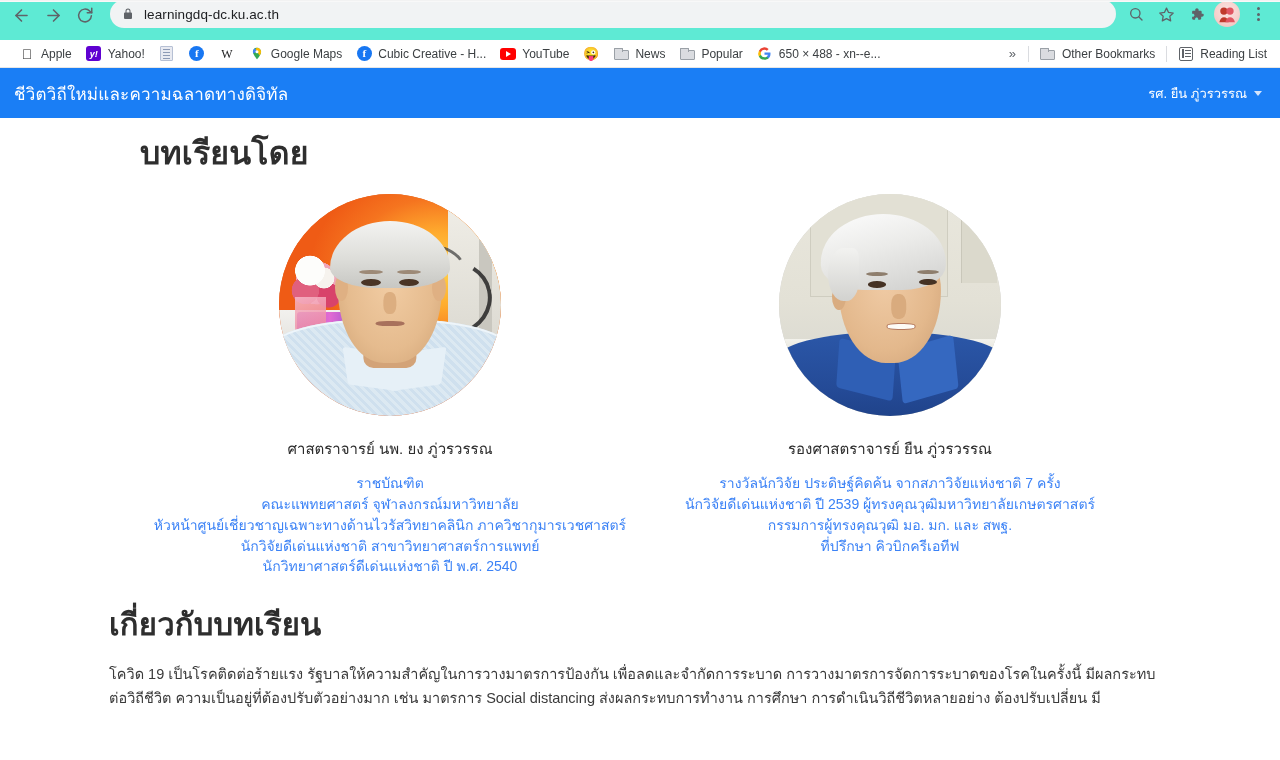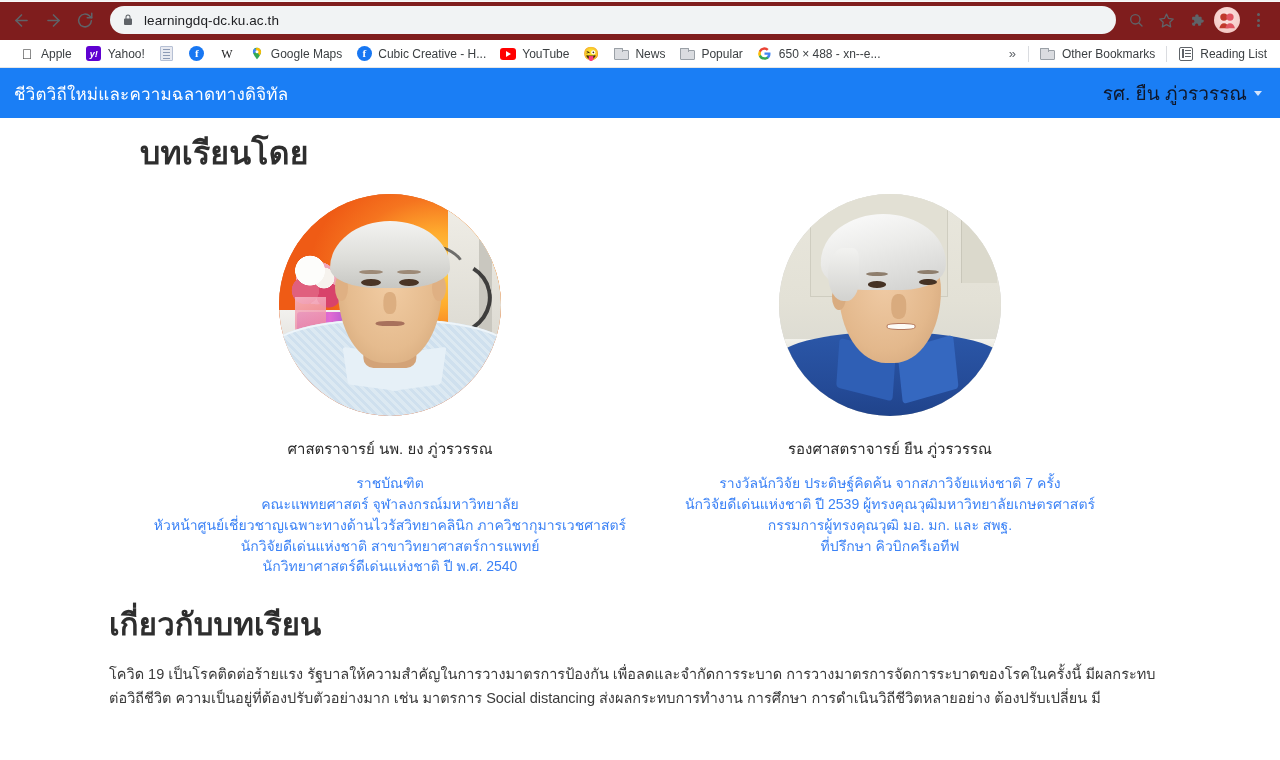--- a/index.html
+++ b/index.html
@@ -9,22 +9,22 @@
     font-family:"Liberation Sans", sans-serif;
     background:#ffffff;
     -webkit-font-smoothing:antialiased;
   }
 
   
   .browser { width:1280px; height:760px; display:flex; flex-direction:column; background:#ffffff; }
 
   .toolbar {
     height:40px; flex:0 0 40px;
-    background:#7f1d1d;
-    display:flex; align-items:center;
+    background:#5eead4;
+    display:flex; align-items:flex-start;
     padding:0 8px 0 6px;
     position:relative;
   }
   .toolbar::before{
     content:""; position:absolute; left:0; right:0; top:0; height:2px;
     background:linear-gradient(#efefef,#fbfbfb);
   }
   .nav-btn {
     width:30px; height:30px; border-radius:50%;
     display:flex; align-items:center; justify-content:center;
@@ -140,21 +140,21 @@
 
   .site-nav {
     height:50px; background:#1a7ef5;
     display:flex; align-items:center; justify-content:space-between;
     padding:0 18px 0 14px;
     color:#ffffff;
   }
   .site-title { font-size:17px; letter-spacing:.2px; white-space:nowrap; }
   .user-menu {
     display:flex; align-items:center; gap:7px;
-    font-size:19px; color:#0f172a; cursor:pointer; white-space:nowrap;
+    font-size:13px; color:#ffffff; cursor:pointer; white-space:nowrap;
   }
   .caret { width:0; height:0; border-left:4.5px solid transparent; border-right:4.5px solid transparent; border-top:5px solid #d4e4fb; }
 
   .content {
     padding:0 140px;
     position:relative;
   }
   .page-heading {
     font-size:32px; font-weight:bold; color:#2e2e2e;
     margin-top:16px; letter-spacing:.2px; line-height:1.2;

